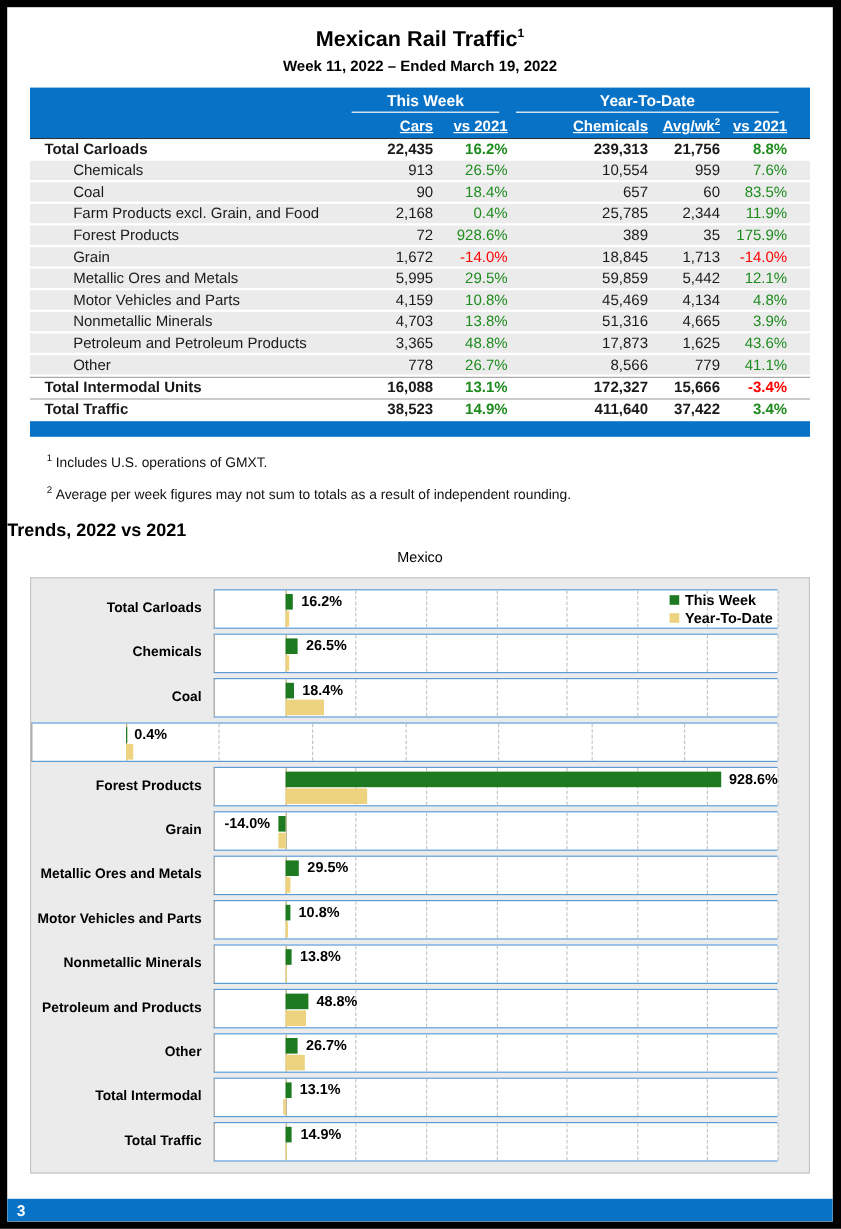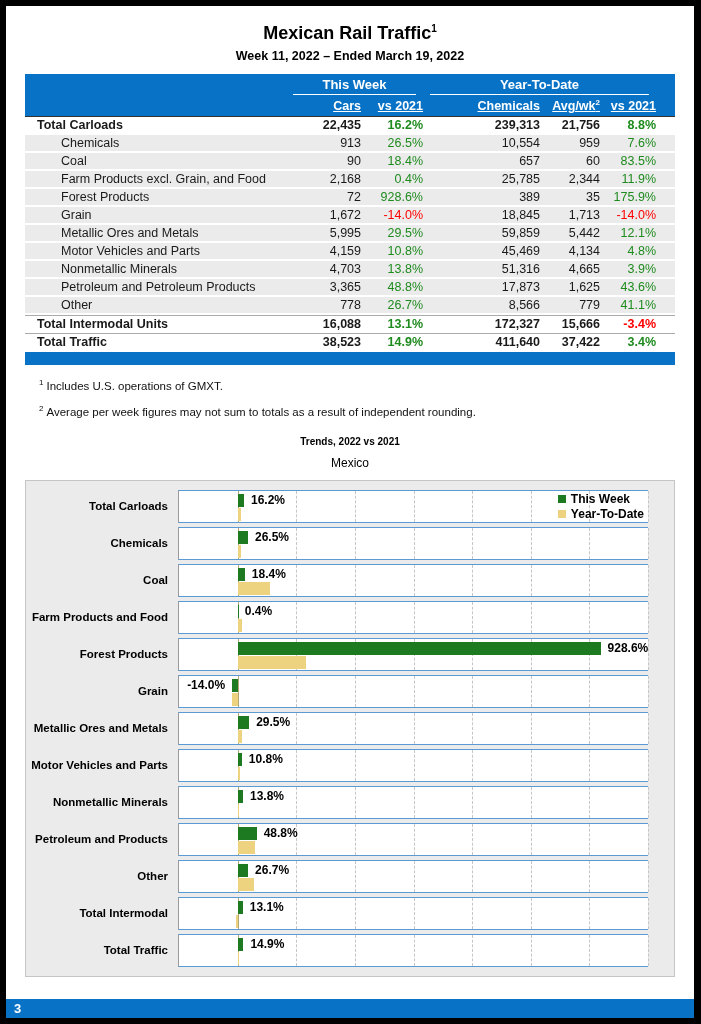--- a/index.html
+++ b/index.html
@@ -49,21 +49,21 @@
   .trow.total .c-label { padding-left:12px; }
   .trow.rule { border-top:1px solid #ababab; }
   .pos { color:#1f8b1f; }
   .neg { color:#ff0000; }
   .table-footbar { height:13px; background:var(--blue); margin-top:1px; }
   
   .footnotes { margin:10px 19px 0; font-size:11.5px; color:#111; }
   .footnote { margin:0 0 7px 14px; line-height:15px; }
   .footnote sup { font-size:8px; margin-right:3px; }
   
-  .chart-title { margin-top:13px; text-align:center; font-size:10px; font-weight:bold; color:#000; line-height:18px; }
+  .chart-title { margin-top:13px; text-align:left; font-size:15px; font-weight:bold; color:#000; line-height:18px; }
   .chart-subtitle { margin-top:5px; text-align:center; font-size:12px; font-weight:normal; color:#000; line-height:14px; }
   .chart-panel {
     margin:10px 19px 0; background:#EBEBEB;
     border:1px solid #c5c5c5; padding:9px 0 5px;
   }
   .crow { display:flex; height:33px; margin-bottom:4px; }
   .cat {
     width:152px; flex:none; padding-right:10px;
     display:flex; align-items:center; justify-content:flex-end;
     text-align:right; font-size:11.5px; font-weight:bold; line-height:1.1; color:#000;
@@ -286,21 +286,20 @@
             <div class="gline" style="left: 62.5%;"></div>
             <div class="gline" style="left: 75%;"></div>
             <div class="gline" style="left: 87.5%;"></div>
             <div class="gline" style="left: 100%;"></div>
             <div class="bar s0" style="background: rgb(29, 122, 33); width: 1.53333%; left: 12.5%;"></div>
             <div class="bar s1" style="background: rgb(237, 211, 127); width: 6.95833%; left: 12.5%;"></div>
             <span class="bar-label" style="left: calc(14.0333% + 7px);">18.4%</span>
           </div>
         </div>
         <div class="crow">
-          <div class="cat">Farm Products and Food</div>
           <div class="pbox">
             <div class="zline" style="left: 12.5%;"></div>
             <div class="gline" style="left: 25%;"></div>
             <div class="gline" style="left: 37.5%;"></div>
             <div class="gline" style="left: 50%;"></div>
             <div class="gline" style="left: 62.5%;"></div>
             <div class="gline" style="left: 75%;"></div>
             <div class="gline" style="left: 87.5%;"></div>
             <div class="gline" style="left: 100%;"></div>
             <div class="bar s0" style="background: rgb(29, 122, 33); width: 0.12%; left: 12.5%;"></div>

